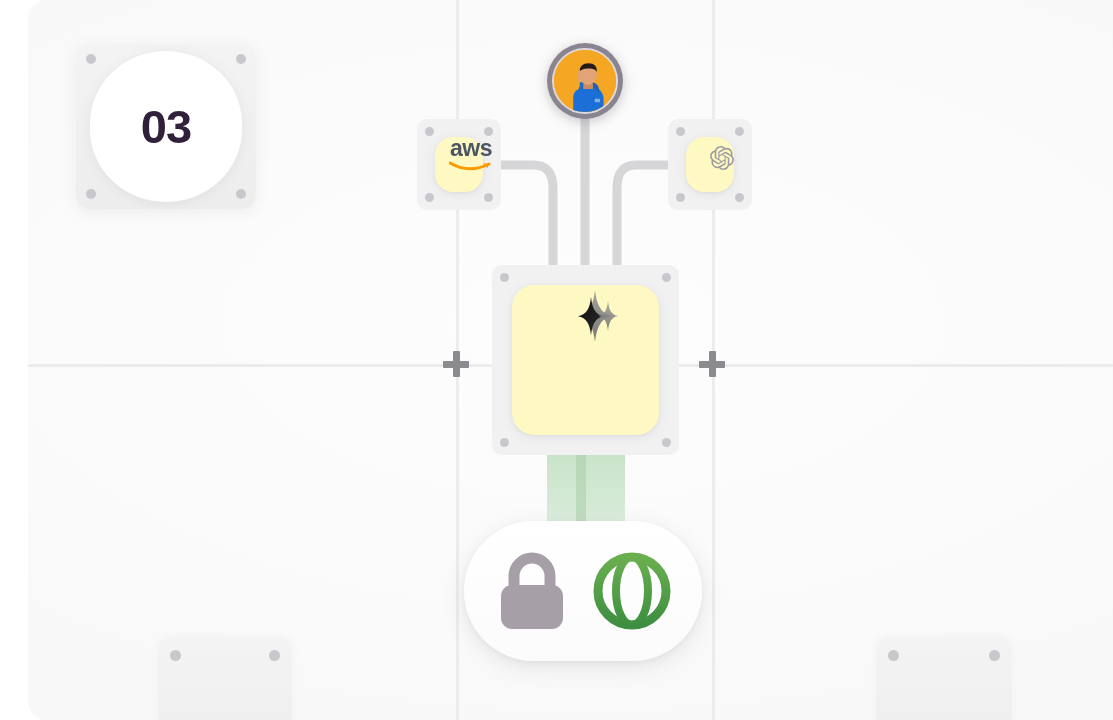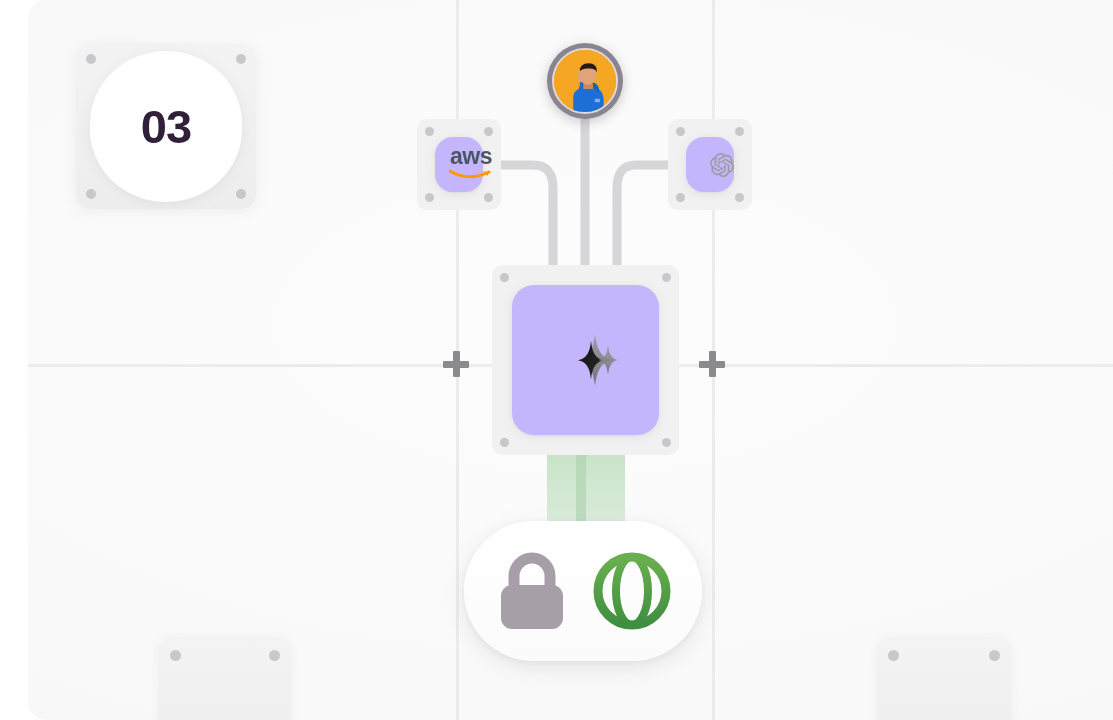--- a/index.html
+++ b/index.html
@@ -55,25 +55,25 @@
     background: #c9c7cc;
   }
   .frame .dot.tl { left: 8px;  top: 8px; }
   .frame .dot.tr { right: 8px; top: 8px; }
   .frame .dot.bl { left: 8px;  bottom: 8px; }
   .frame .dot.br { right: 8px; bottom: 8px; }
 
   .frame .card {
     position: absolute;
     inset: 18px;
-    background: #c4b5fd;
+    background: #fef9c3;
     border-radius: 18px;
     box-shadow: 0 2px 10px rgba(120,120,130,.13), 0 1px 2px rgba(120,120,130,.08);
     display: flex;
-    align-items: center;
+    align-items: flex-start;
     justify-content: center;
     padding-left: 24px;
   }
 
   
   #badge-03 {
     position: absolute;
     left: 48px; top: 44px;
     width: 180px; height: 165px;
     background: linear-gradient(180deg,#f3f3f4 0%, #ededee 100%);

